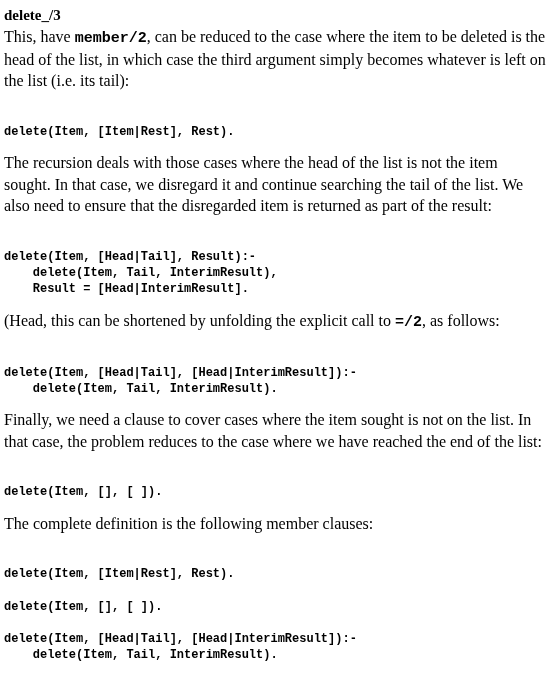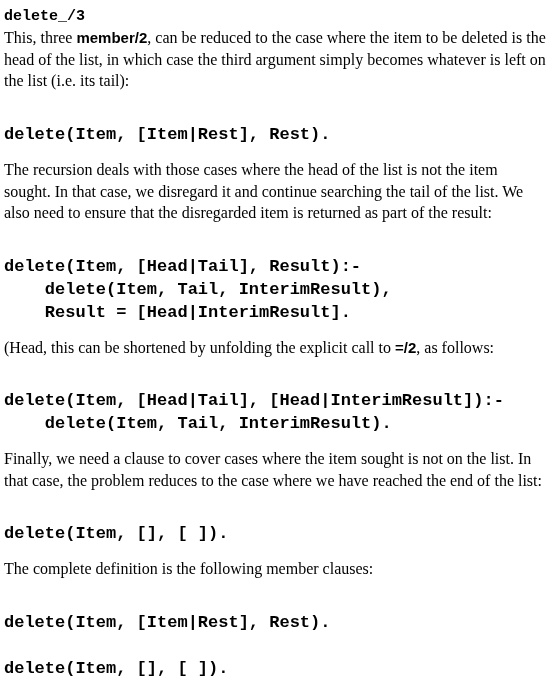--- a/index.html
+++ b/index.html
@@ -7,53 +7,53 @@
       font-size: 16px;
       line-height: 1.35;
       margin: 0;
       padding: 4px;
       width: 556px;
       box-sizing: border-box;
       color: #000;
       background: #fff;
     }
     .heading {
-      font-family: Liberation Mono, monospace;
+      font-family: Liberation Serif, serif;
       font-weight: bold;
       font-size: 15px;
       margin: 0;
       display: inline;
     }
     .para {
       margin: 0 6px 12px 0;
     }
     .after-heading {
       margin-bottom: 12px;
     }
     .mono-inline {
-      font-family: Liberation Sans, sans-serif;
+      font-family: Liberation Mono, monospace;
       font-weight: bold;
       font-size: 15px;
       text-align: right;
     }
     .codeblock {
       font-family: 'Courier New', monospace;
       font-weight: bold;
-      font-size: 17px;
+      font-size: 12px;
       white-space: pre;
       margin: 32px 0 12px 0;
       line-height: 1.35;
     }
   </style>
 </head>
 <body>
 
 <div class="after-heading">
   <span class="heading">delete_/3</span><br>
-  <span>This, three </span><span class="mono-inline">member/2</span><span>, can be reduced to the case where the item to be deleted is the head of the list, in which case the third argument simply becomes whatever is left on the list (i.e. its tail):</span>
+  <span>This, have </span><span class="mono-inline">member/2</span><span>, can be reduced to the case where the item to be deleted is the head of the list, in which case the third argument simply becomes whatever is left on the list (i.e. its tail):</span>
 </div>
 
 <div class="codeblock">delete(Item, [Item|Rest], Rest).</div>
 
 <p class="para">The recursion deals with those cases where the head of the list is not the item sought. In that case, we disregard it and continue searching the tail of the list. We also need to ensure that the disregarded item is returned as part of the result:</p>
 
 <div class="codeblock">delete(Item, [Head|Tail], Result):-
     delete(Item, Tail, InterimResult),
     Result = [Head|InterimResult].</div>
 

